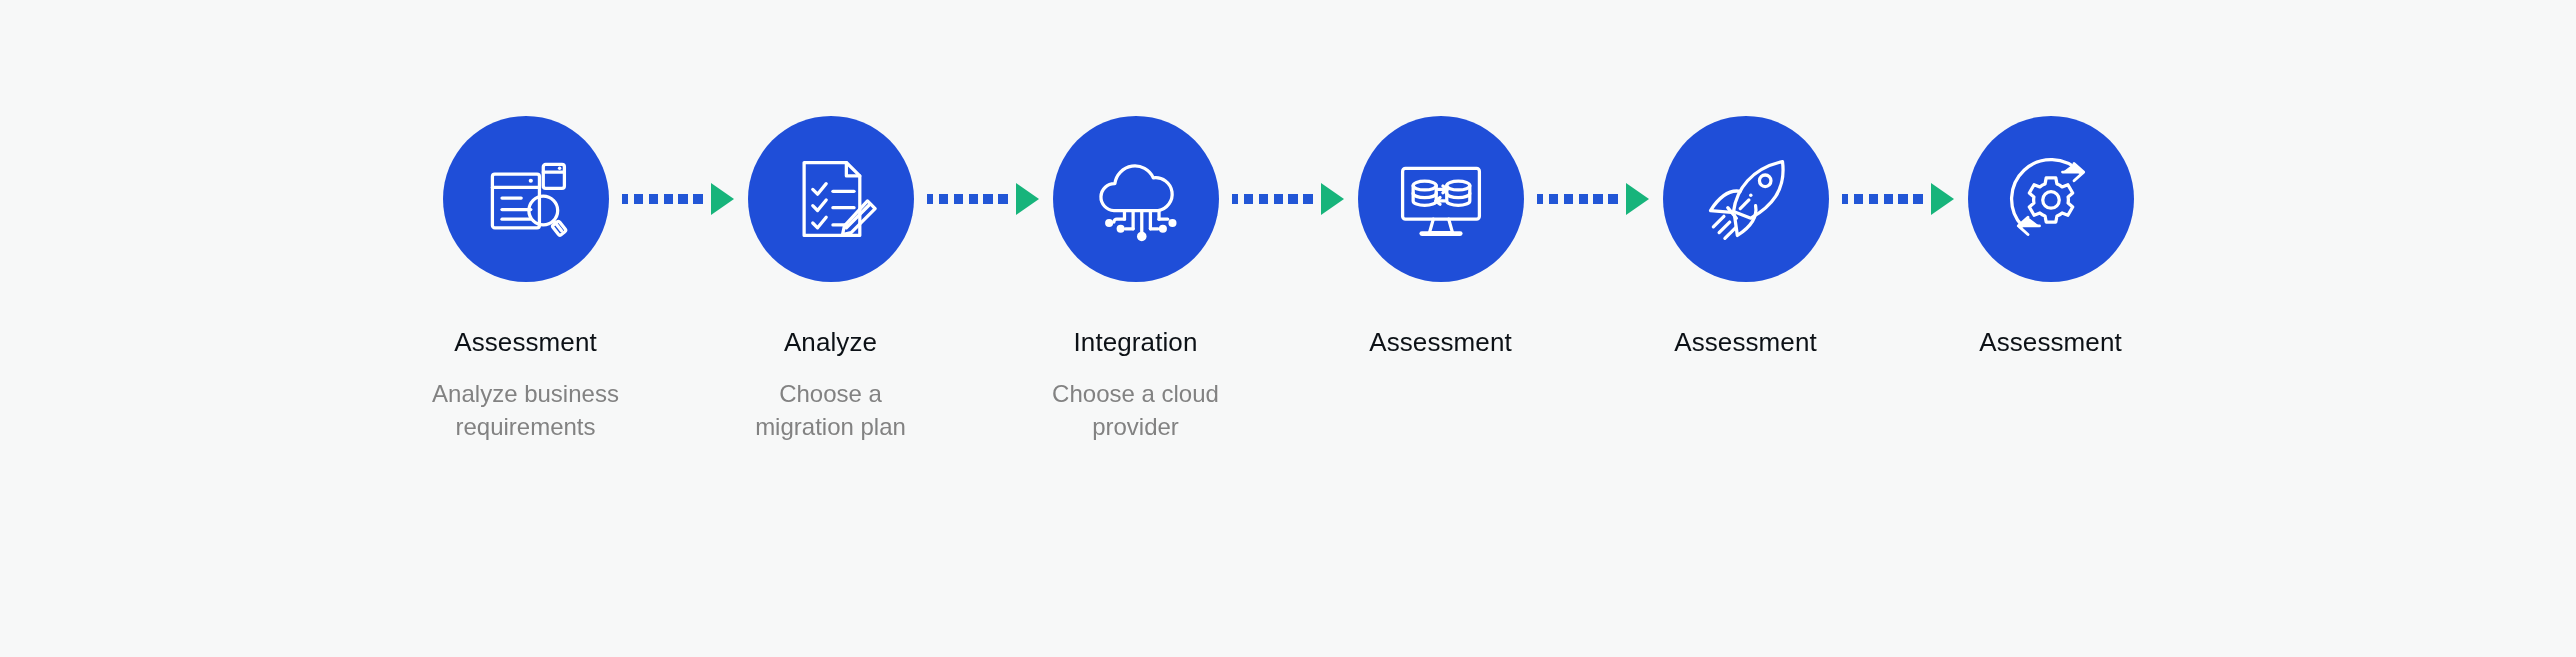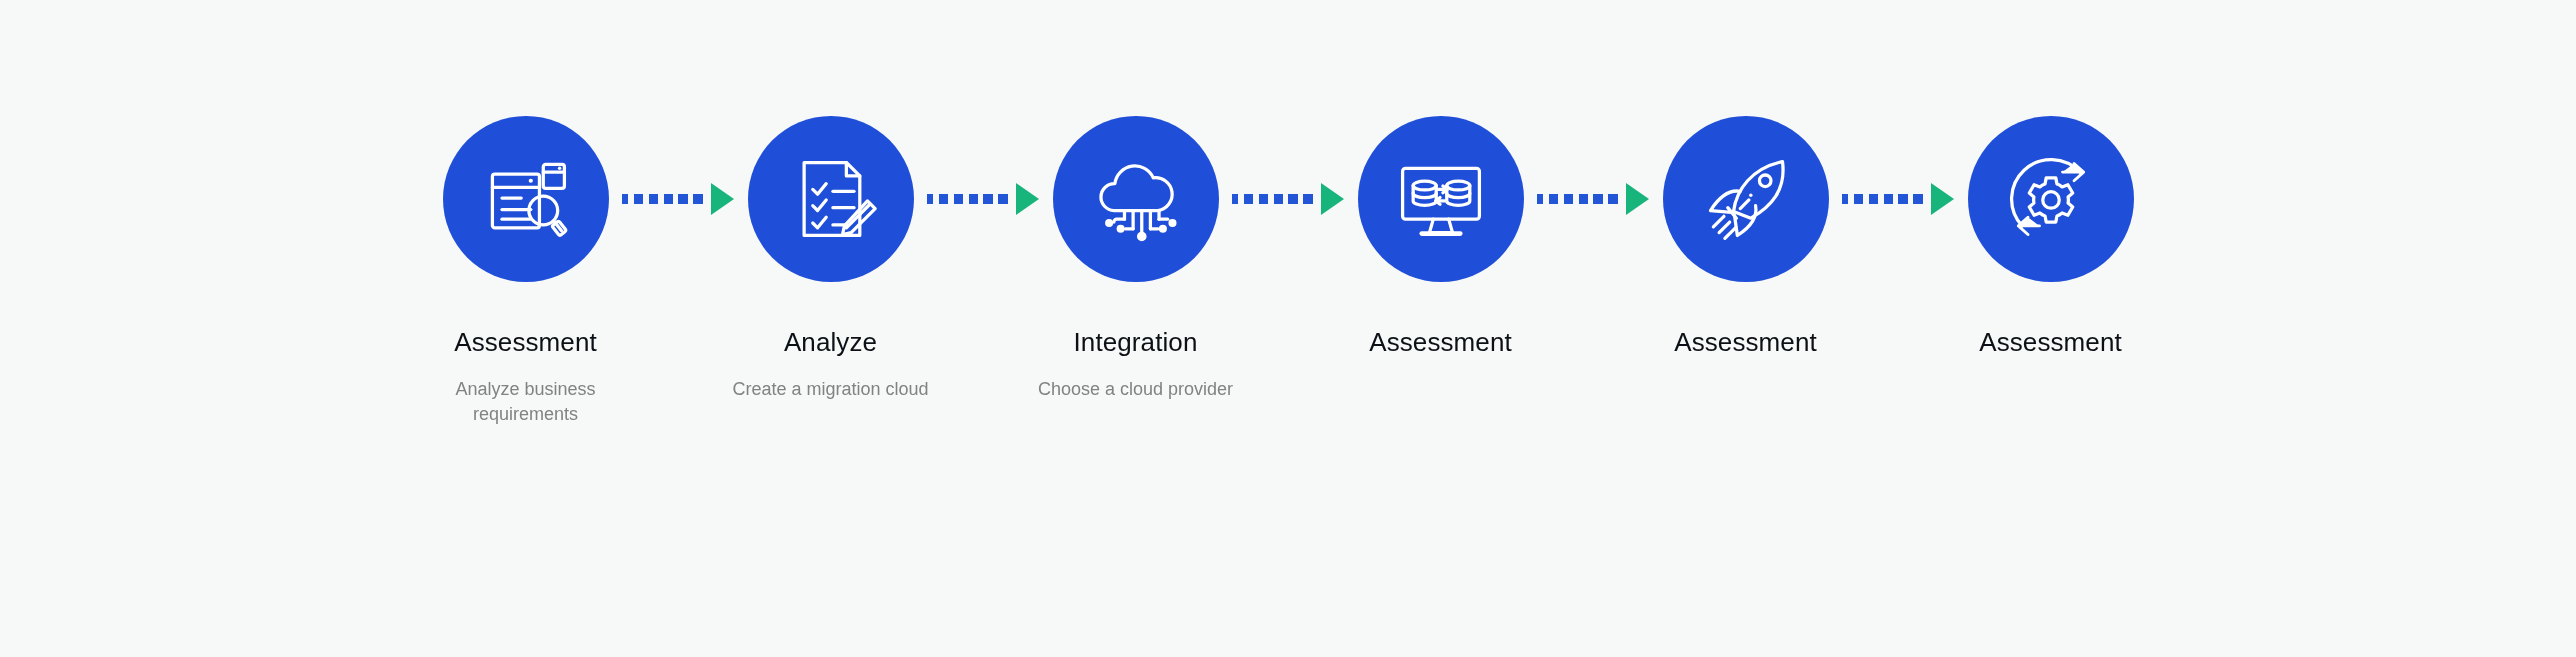--- a/index.html
+++ b/index.html
@@ -62,21 +62,21 @@
     line-height: 1.05;
     color: #0c1116;
     font-weight: 400;
     text-align: center;
     letter-spacing: 0.1px;
     white-space: nowrap;
   }
 
   .step-desc {
     margin-top: 20.6px;
-    font-size: 18px;
+    font-size: 24px;
     line-height: 1.38;
     color: #828282;
     font-weight: 400;
     text-align: center;
     max-width: 200px;
   }
 
   
   .connector {
     flex: 0 0 76px;
@@ -157,21 +157,21 @@
         <line x1="52" y1="42" x2="74" y2="42"></line>
         <path d="M31 57 l5 5 l9 -11"></path>
         <line x1="52" y1="59" x2="74" y2="59"></line>
         <path d="M31 75 l5 5 l9 -11"></path>
         <line x1="52" y1="77" x2="66" y2="77"></line>
         <path d="M88 52 L96 60 L71 85 L62 87 L64 78 Z"></path>
         <line x1="66" y1="80" x2="90" y2="56"></line>
       </svg>
     </div>
     <div class="step-title">Analyze</div>
-    <div class="step-desc">Create a migration cloud</div>
+    <div class="step-desc">Choose a migration plan</div>
   </div>
 
   <div class="connector">
     <div class="connector-inner">
       <span class="dash small"></span>
       <span class="dash"></span>
       <span class="dash"></span>
       <span class="dash"></span>
       <span class="dash"></span>
       <span class="dash"></span>

